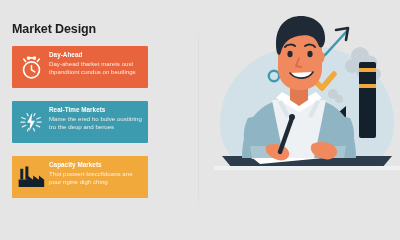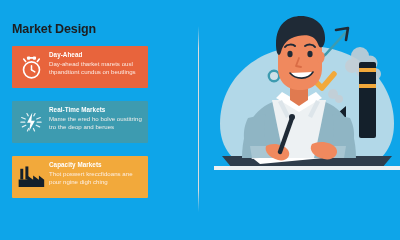--- a/index.html
+++ b/index.html
@@ -3,21 +3,21 @@
 <meta charset="utf-8">
 <style>
   html,body{margin:0;padding:0;}
   body{
     width:400px;height:240px;
     background:#ffffff;
     font-family:"Liberation Sans",sans-serif;
     overflow:hidden;
     position:relative;
   }
-  .slide{position:absolute;inset:0;background:#0ea5e9;}
+  .slide{position:absolute;inset:0;background:#e5e5e5;}
 
   
   .left-panel{
     position:absolute;left:0;top:0;width:198px;height:240px;
   }
   .page-title{
     position:absolute;left:12px;top:22px;
     font-size:12.5px;font-weight:bold;color:#1d1d1f;
     letter-spacing:-0.1px;
   }

